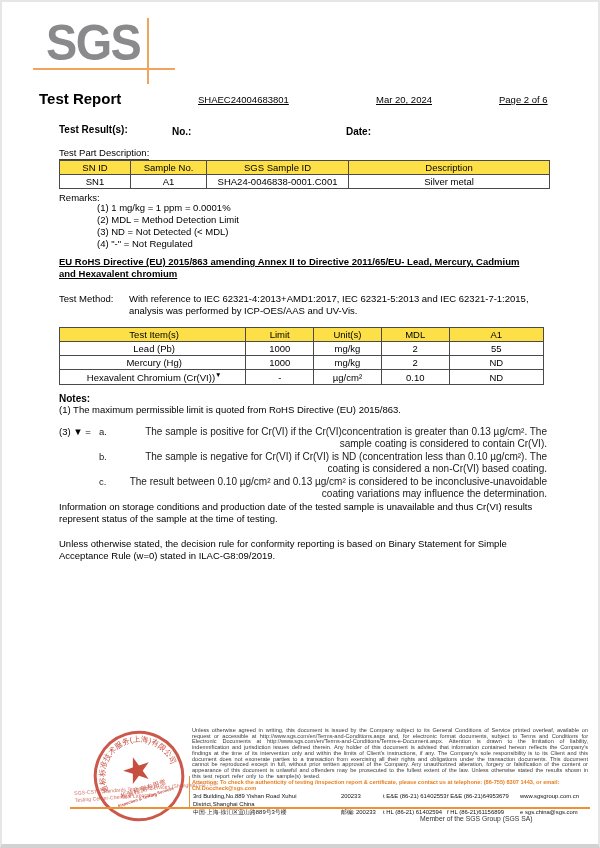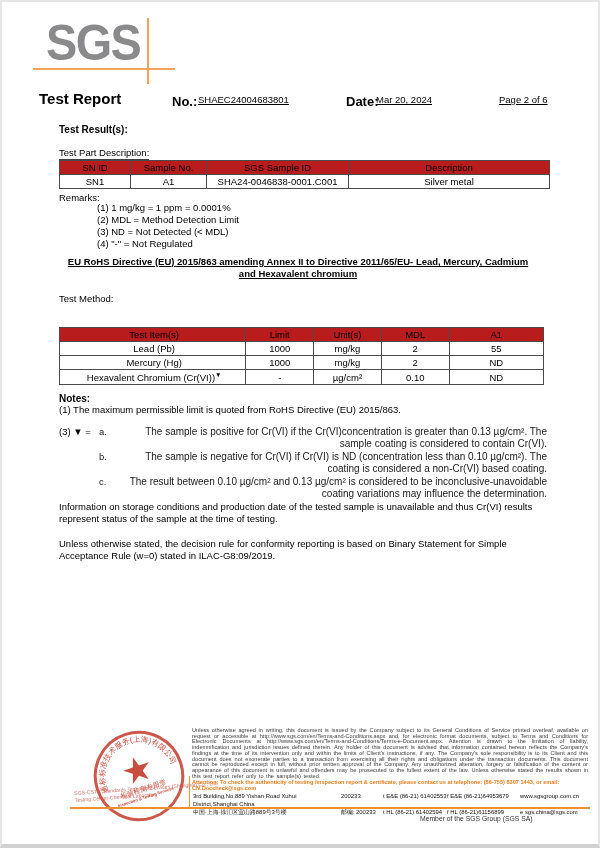--- a/index.html
+++ b/index.html
@@ -15,44 +15,43 @@
   
   .logo-text {
     left:44px; top:16px; font-size:60px; font-weight:bold; color:#8a8a8d;
     letter-spacing:-2px; transform:scale(0.78,0.84); transform-origin:left top;
     line-height:1;
   }
   .logo-hline { left:31px; top:66px; width:142px; height:2px; background:#f2a45c; }
   .logo-vline { left:145px; top:16px; width:2px; height:66px; background:#f2a45c; }
 
   .rpt-title { left:37px; top:88px; font-size:15px; font-weight:bold; color:#000; }
-  .hdr-lbl { font-size:13px; font-weight:bold; color:#000; }
+  .hdr-lbl { font-size:10px; font-weight:bold; color:#000;margin-top:32px; }
   .hdr-val { font-size:9.5px; color:#000;text-decoration:underline; }
 
   
   .h-bold { font-size:10px; font-weight:bold; color:#000; }
   .t { font-size:9.5px; color:#000; line-height:12px; }
   .underline { border-bottom:1px solid #404040; }
 
   table { border-collapse:collapse; table-layout:fixed; }
   .doc-table { border:1.5px solid #4a4a4a; }
   .doc-table th, .doc-table td {
     border:1px solid #4a4a4a; font-size:9.5px; font-weight:normal;
     text-align:center; padding:1px 3px; height:14px; color:#000;
     overflow:hidden; white-space:nowrap;
   }
-  .doc-table th { background:#b91c1c; }
+  .doc-table th { background:#fde047; }
   .ta-l { text-align:left; padding-left:6px !important; }
   .fmark { font-size:6.5px; vertical-align:super; }
 
   .remark-item { font-size:9.5px; line-height:12px; color:#000; }
   .rohs-heading {
     font-size:9.5px; font-weight:bold; color:#000; line-height:12px;
     text-decoration:underline;
-    text-align:center;
   }
   .note-sub { display:flex; margin-bottom:1px; }
   .note-sub .mk { width:14px; flex:none; font-size:9.5px; line-height:12px; }
   .note-sub .tx { font-size:10px; line-height:12px;text-align:right; }
 
   
   .fine {
     font-size:5.6px; line-height:5.7px; color:#3c3c3c; text-align:justify;
     letter-spacing:0; word-spacing:1px;
   }
@@ -122,20 +121,21 @@
   <div class="abs" style="left:95px; top:200px;">
     <div class="remark-item">(1)  1 mg/kg = 1 ppm = 0.0001%</div>
     <div class="remark-item">(2)  MDL = Method Detection Limit</div>
     <div class="remark-item">(3)  ND = Not Detected (&lt; MDL)</div>
     <div class="remark-item">(4)  "-" = Not Regulated</div>
   </div>
 
   <div class="abs rohs-heading" style="left:57px; top:254px; width:478px;">EU RoHS Directive (EU) 2015/863 amending Annex II to Directive 2011/65/EU- Lead, Mercury, Cadmium and Hexavalent chromium</div>
 
   <div class="abs t" style="left:57px; top:291px;">Test Method:</div>
+  <div class="abs t" style="left:127px; top:291px; width:402px;">With reference to IEC 62321-4:2013+AMD1:2017, IEC 62321-5:2013 and IEC 62321-7-1:2015, analysis was performed by ICP-OES/AAS and UV-Vis.</div>
 
   <table class="abs doc-table" style="left:57px; top:325px; width:485px;">
     <colgroup>
         <col style="width:38.5%">
         <col style="width:14%">
         <col style="width:14%">
         <col style="width:14%">
         <col style="width:19.5%">
       </colgroup>
     <thead>

